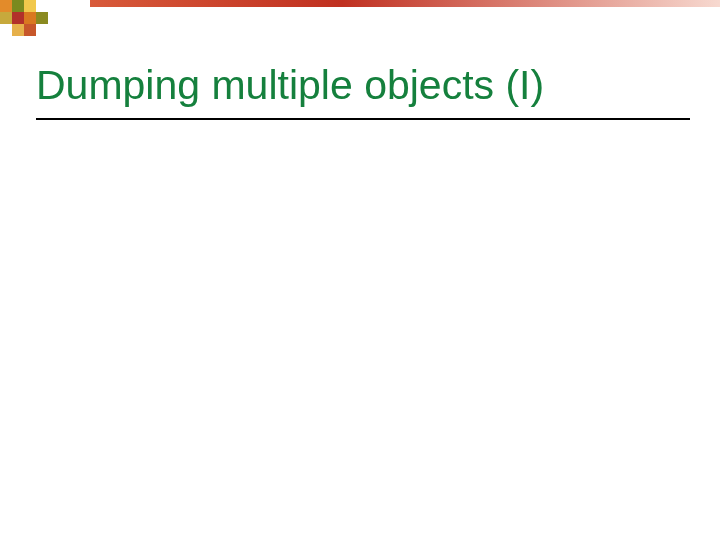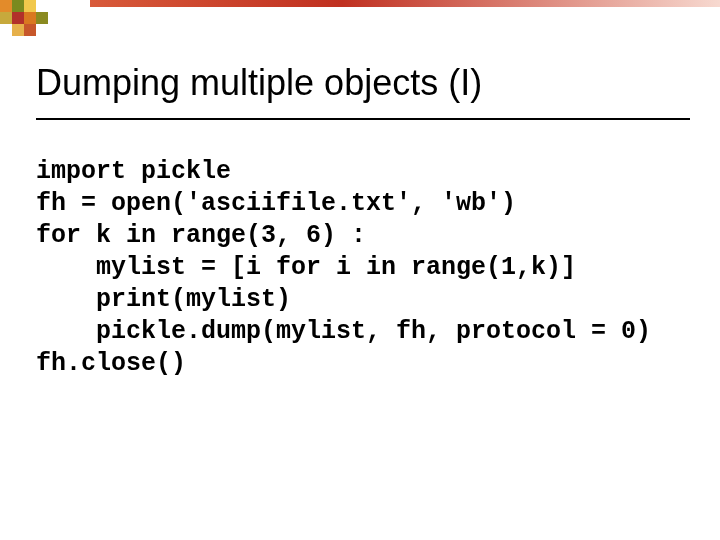--- a/index.html
+++ b/index.html
@@ -33,22 +33,22 @@
     position: absolute;
     top: 0;
     height: 7px;
     background: linear-gradient(to right, #d85a3a, #c03020 40%, #f7d9d0);
   }
   .title {
     position: absolute;
     top: 62px;
     left: 36px;
     right: 36px;
-    font-size: 36px;
-    color: #000000;
+    font-size: 41px;
+    color: #15803d;
     letter-spacing: 0px;
   }
   .rule {
     position: absolute;
     left: 36px;
     right: 30px;
     top: 118px;
     height: 0;
     border-top: 2px solid #000;
   }
@@ -81,21 +81,14 @@
         <div class="pix" style="left: 36px; top: 12px; background: rgb(138, 138, 32);"></div>
         <div class="pix" style="left: 12px; top: 24px; background: rgb(230, 176, 74);"></div>
         <div class="pix" style="left: 24px; top: 24px; background: rgb(199, 87, 42);"></div>
       </div>
     <div class="red-bar" id="accent-bar" style="left: 90px; width: 630px;"></div>
   </div>
 
   <div class="title">Dumping multiple objects (I)</div>
   <div class="rule"></div>
 
-  <div class="code">import pickle
-fh = open('asciifile.txt', 'wb')
-for k in range(3, 6) :
-    mylist = [i for i in range(1,k)]
-    print(mylist)
-    pickle.dump(mylist, fh, protocol = 0)
-fh.close()</div>
 
 </div>
 
 </body></html>

